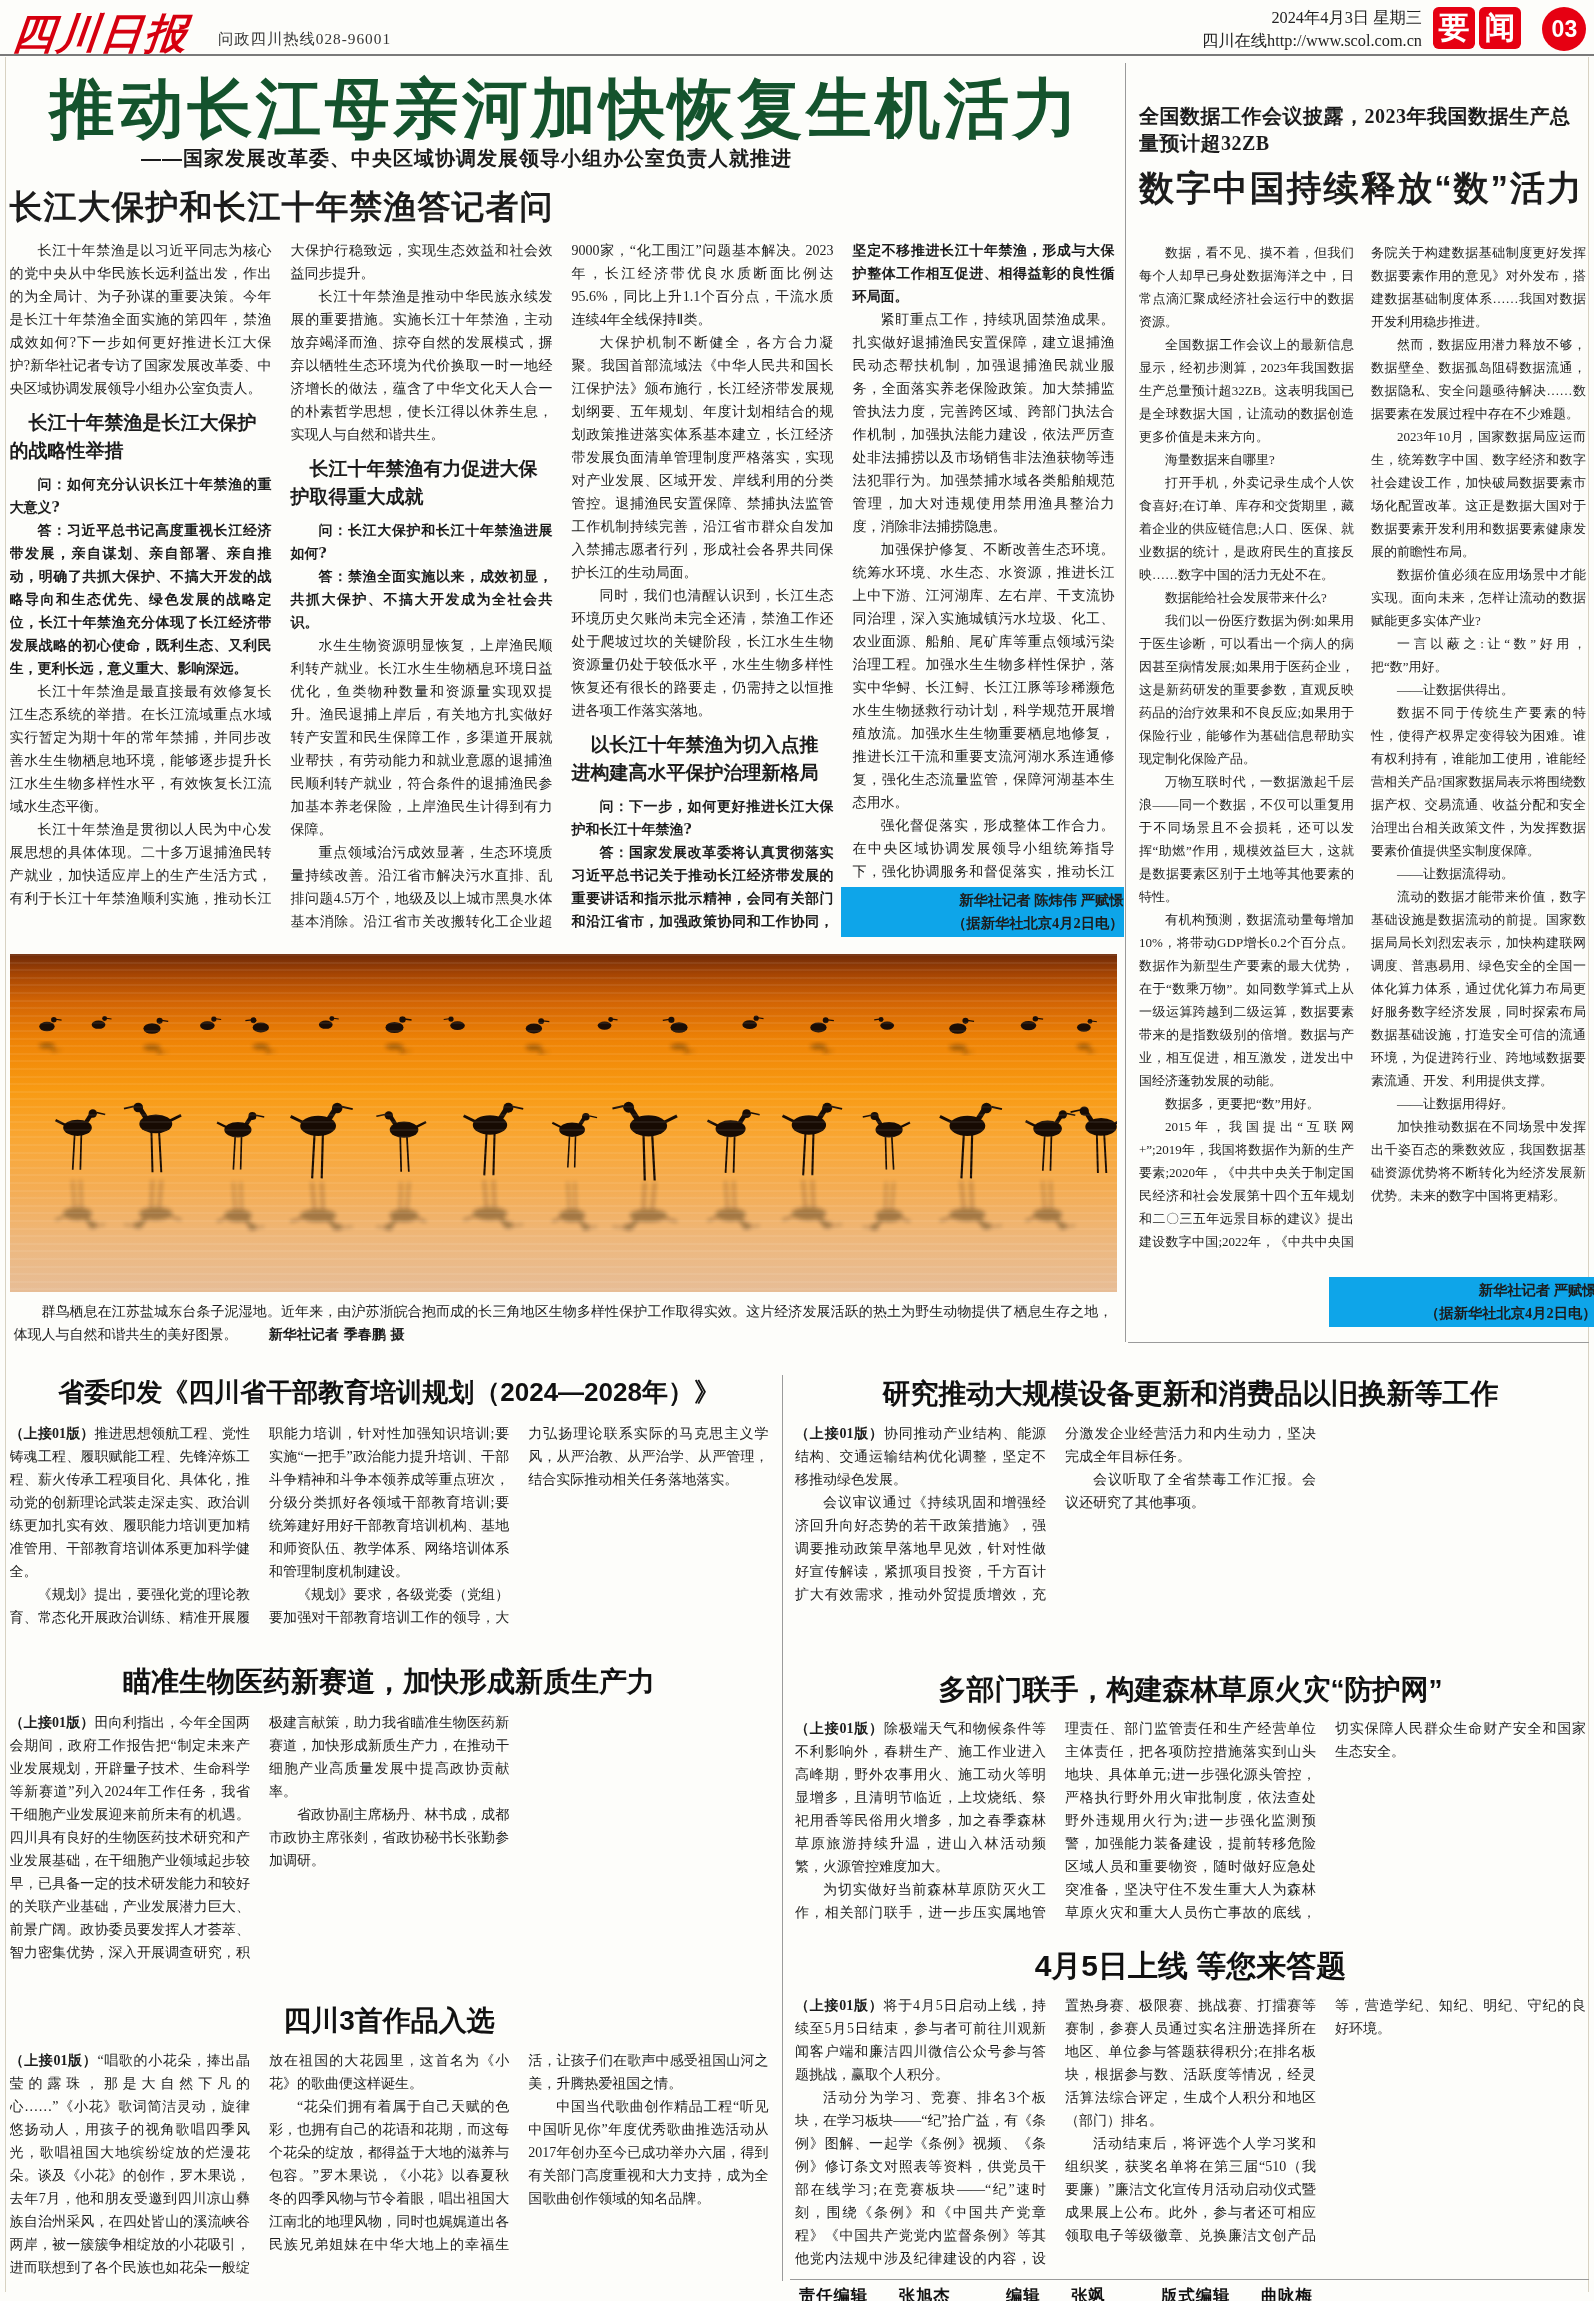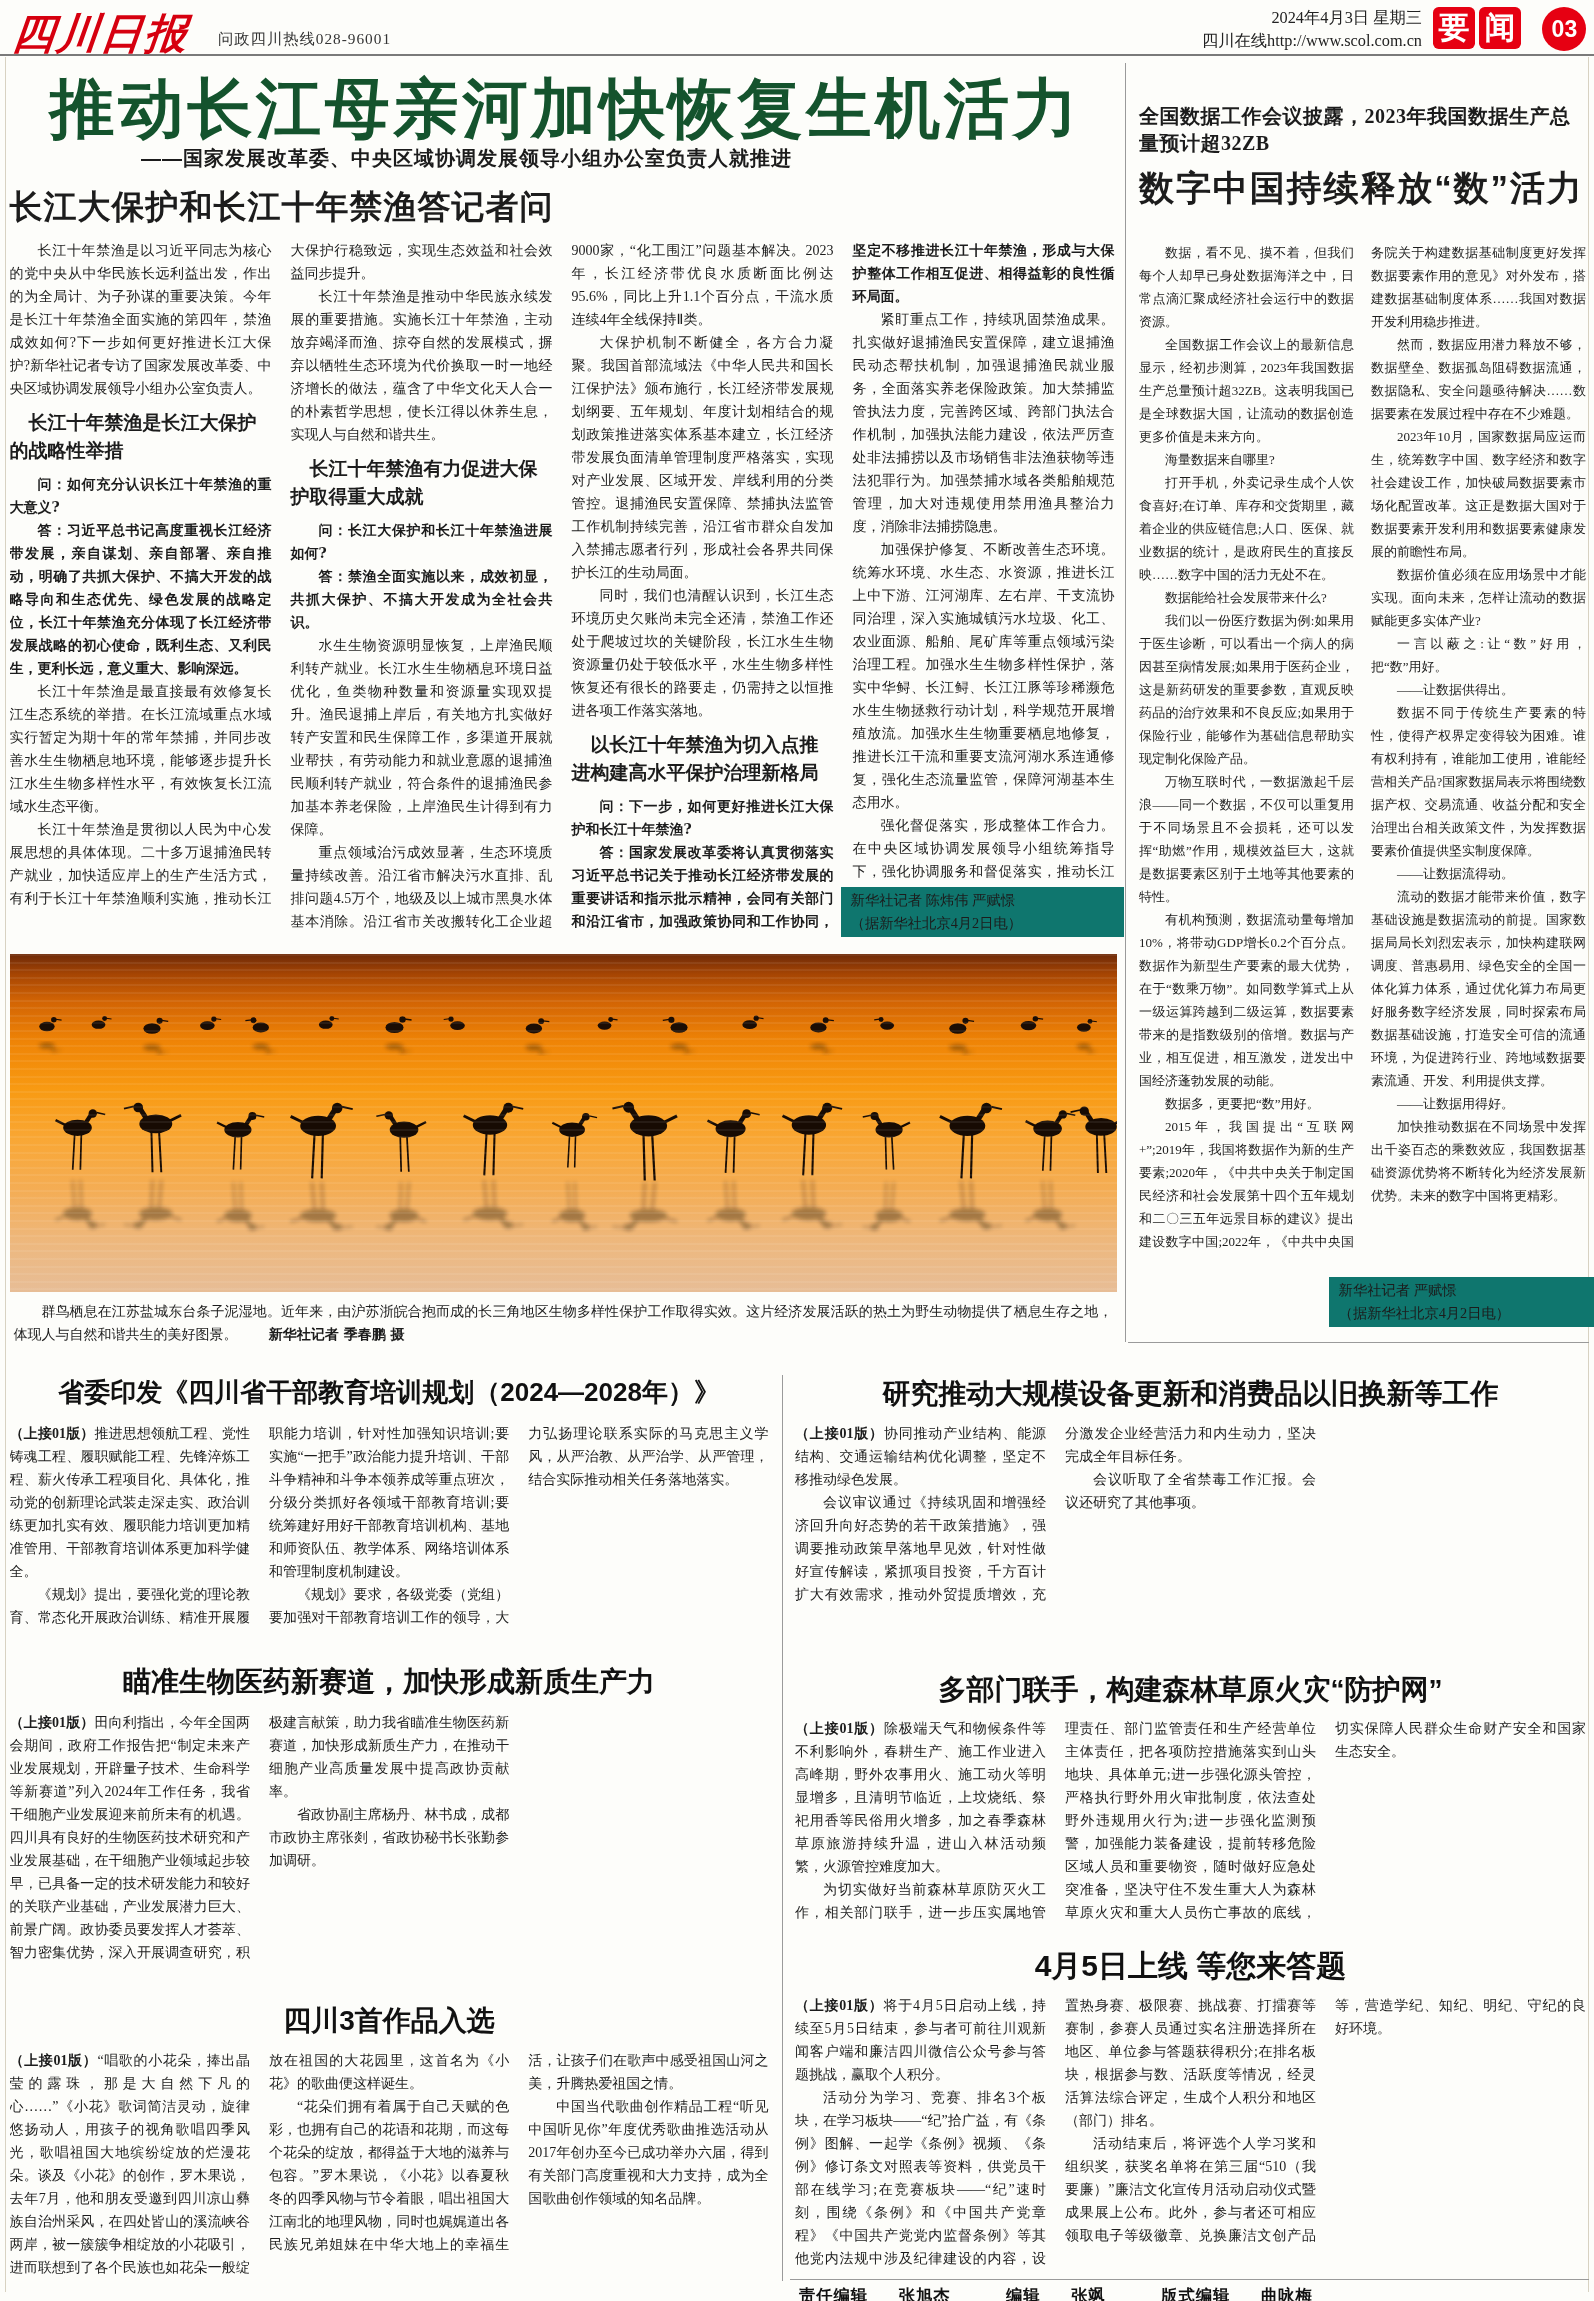--- a/index.html
+++ b/index.html
@@ -23,21 +23,21 @@
              font-weight:bold;font-size:20px;letter-spacing:1px;white-space:nowrap;}
   .main-sub2{position:absolute;left:9.6px;top:185px;font-family:"Liberation Sans",sans-serif;
              font-weight:bold;font-size:33px;letter-spacing:1px;white-space:nowrap;}
   .main-body{position:absolute;left:9.6px;top:239px;width:1105px;height:709px;overflow:hidden;
              column-count:4;column-gap:19px;column-fill:auto;font-size:14px;line-height:23px;text-align:justify;}
   .right-article{position:absolute;left:1139px;top:103px;width:447px;}
   .kicker{font-weight:bold;font-size:20px;line-height:27px;letter-spacing:0.5px;}
   .right-title{font-family:"Liberation Sans",sans-serif;font-weight:900;font-size:35px;letter-spacing:1.9px;margin-top:7.6px;white-space:nowrap;}
   .right-body{position:absolute;left:1139px;top:241px;width:447px;height:1030px;overflow:hidden;
               column-count:2;column-gap:17px;column-fill:auto;font-size:13px;line-height:23px;text-align:justify;}
-  .byline{position:absolute;font-weight:normal;font-size:14.3px;line-height:23px;background:#0f766e;padding:1.9px 0 1.9px 9.6px;}
+  .byline{position:absolute;text-align:right;font-weight:bold;font-size:14.3px;line-height:23px;background:#0ea5e9;padding:1.9px 0 1.9px 9.6px;}
   p{margin:0;}
   .para-p,.para-cont{text-indent:2em;}
   .para-cont{text-indent:0;}
   .para-q{font-family:"DejaVu Serif",serif;text-indent:2em;font-weight:bold;}
   .para-sub{font-family:"Liberation Sans",sans-serif;font-weight:bold;font-size:19px;line-height:28px;
             text-indent:1em;margin:8.6px 0;text-align:left;}
   .para-cont b,.para-q b{font-family:inherit;}
   
   .vrule{position:absolute;width:1px;background:#9a9a9a;}
   .hrule{position:absolute;height:1px;background:#9a9a9a;}

